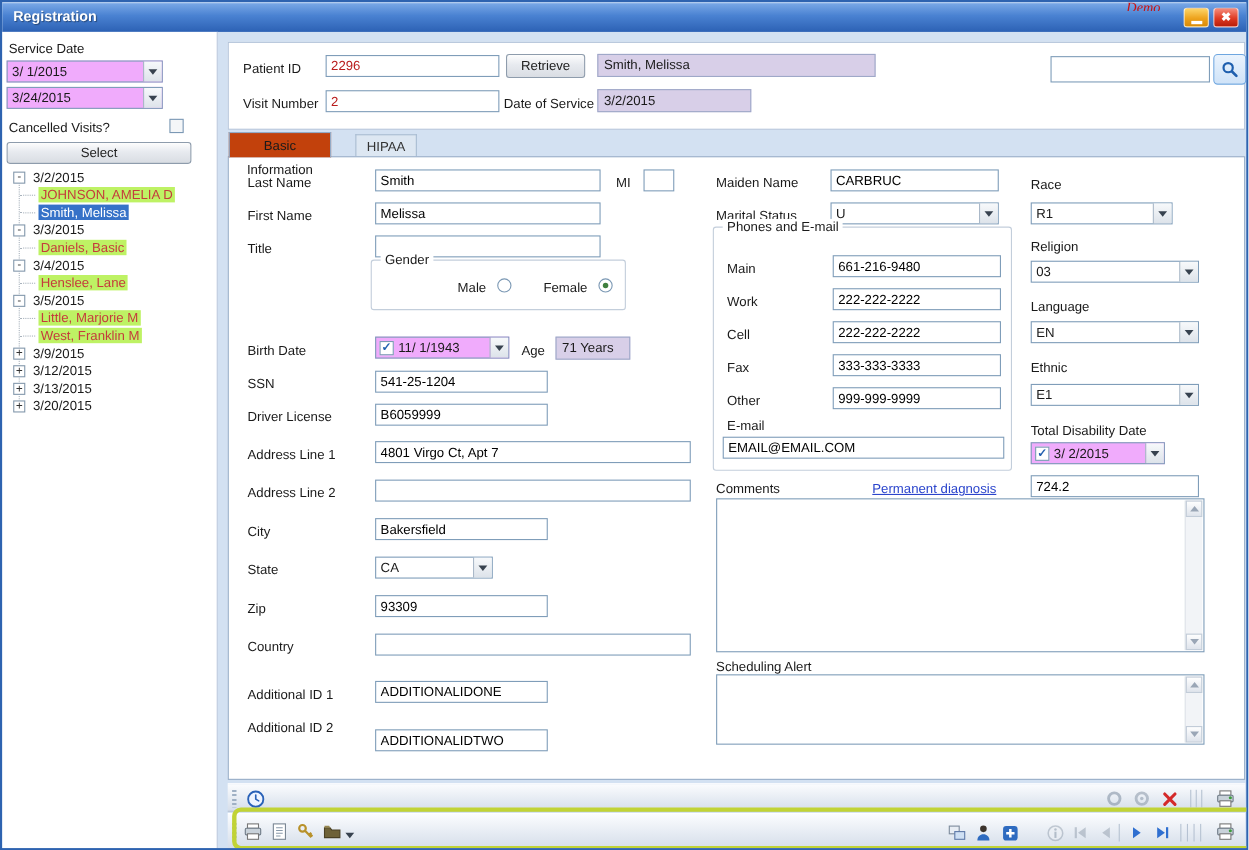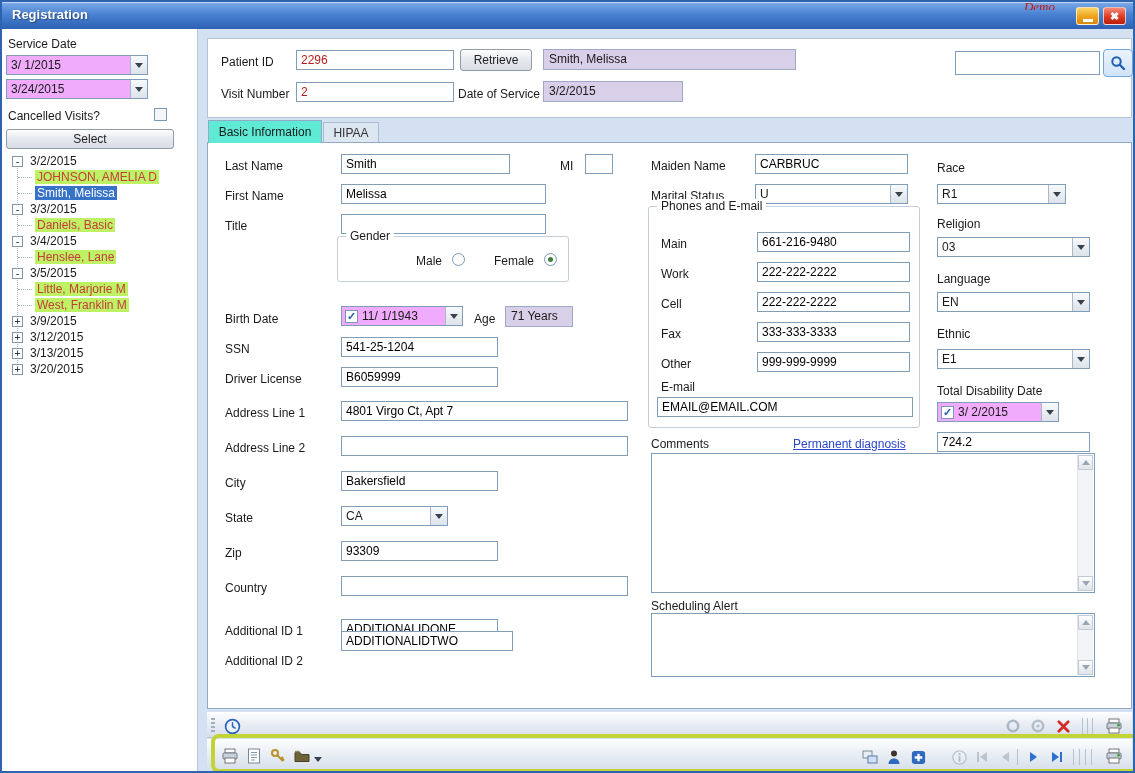--- a/index.html
+++ b/index.html
@@ -37,21 +37,21 @@
   .plabel.cancelled{background:#bef264;color:#c43c3c}
   .plabel.selected{background:#3672c8;color:#fff}
   
   .panel-header{position:absolute;left:205px;top:36px;width:925px;height:80px;background:#fff;border:1px solid #b3c4da}
   .txt{position:absolute;height:20px;border:1px solid #7f9db9;background:#fff;font:12px "Liberation Sans",sans-serif;padding:0 4px;color:#000}
   .txt.blue{color:#b91c1c}
   .ro{position:absolute;height:21px;background:#d8cfe8;border:1px solid #9fa8c8;padding:2px 5px;overflow:hidden;white-space:nowrap}
   .searchbtn{position:absolute;width:30px;height:28px;background:linear-gradient(#eaf3fd,#cfe3f8);border:1px solid #6ea6e0;border-radius:4px;display:flex;align-items:center;justify-content:center;cursor:pointer}
   
   .tab{position:absolute;text-align:center;cursor:pointer}
-  .tab.active{left:206px;top:118px;width:114px;height:23px;background:#5eead4;border:1px solid #93aac6;border-bottom:none;z-index:3;line-height:22px}
+  .tab.active{left:206px;top:118px;width:93px;height:23px;background:#c2410c;border:1px solid #93aac6;border-bottom:none;z-index:3;line-height:22px}
   .tab.inactive{left:321px;top:120px;width:56px;height:21px;background:#dde7f2;border:1px solid #a8bcd2;border-bottom:none;line-height:20px;color:#333}
   .panel-content{position:absolute;left:205px;top:140px;width:925px;height:567px;background:#fff;border:1px solid #93aac6}
   .combo{position:absolute;height:20px;border:1px solid #7f9db9;background:#fff;display:flex;align-items:center;cursor:pointer}
   .combo .tx{flex:1;padding:0 4px;white-space:nowrap;overflow:hidden}
   .grp{position:absolute;border:1px solid #c3cedb;border-radius:3px}
   .grp .legend{position:absolute;top:-8px;left:8px;background:#fff;padding:0 4px;white-space:nowrap}
   .radio{position:absolute;width:13px;height:13px;border:1px solid #7b98b4;border-radius:50%;background:#fff;cursor:pointer}
   .radio.checked::after{content:"";position:absolute;left:3px;top:3px;width:5px;height:5px;border-radius:50%;background:#3f7f3f}
   .link{color:#2b45cc;text-decoration:underline;cursor:pointer}
   .ta{position:absolute;border:1px solid #7f9db9;background:#fff}
@@ -177,21 +177,21 @@
     <span class="lbl" style="left:250px;top:48px">Date of Service</span>
     <div class="ro" style="left:335px;top:42px;width:140px">3/2/2015</div>
   </div>
 
   <div class="tab active">Basic Information</div>
   <div class="tab inactive">HIPAA</div>
 
   <div class="panel-content">
 
     <span class="lbl" style="left:17px;top:16px">Last Name</span>
-    <input class="txt" style="left: 133px; top: 11px; width: 169px;" value="Smith">
+    <input class="txt" style="left: 133px; top: 11px; width: 205px;" value="Smith">
     <span class="lbl" style="left:352px;top:16px">MI</span>
     <input class="txt" style="left: 377px; top: 11px; width: 28px;" value="">
 
     <span class="lbl" style="left:17px;top:46px">First Name</span>
     <input class="txt" style="left: 133px; top: 41px; width: 205px;" value="Melissa">
 
     <span class="lbl" style="left:17px;top:76px">Title</span>
     <input class="txt" style="left: 133px; top: 71px; width: 205px;" value="">
 
     <div class="grp" style="left:129px;top:93px;width:232px;height:46px">
@@ -239,21 +239,21 @@
     <span class="lbl" style="left:17px;top:403px">Zip</span>
     <input class="txt" style="left: 133px; top: 398px; width: 157px;" value="93309">
 
     <span class="lbl" style="left:17px;top:438px">Country</span>
     <input class="txt" style="left: 133px; top: 433px; width: 287px;" value="">
 
     <span class="lbl" style="left:17px;top:481px">Additional ID 1</span>
     <input class="txt" style="left: 133px; top: 476px; width: 157px;" value="ADDITIONALIDONE">
 
     <span class="lbl" style="left:17px;top:511px">Additional ID 2</span>
-    <input class="txt" style="left: 133px; top: 488px; width: 172px;" value="ADDITIONALIDTWO">
+    <input class="txt" style="left: 133px; top: 520px; width: 157px;" value="ADDITIONALIDTWO">
 
     <span class="lbl" style="left:443px;top:16px">Maiden Name</span>
     <input class="txt" style="left: 547px; top: 11px; width: 153px;" value="CARBRUC">
 
     <span class="lbl" style="left:443px;top:46px">Marital Status</span>
     <div class="combo" style="left:547px;top:41px;width:153px">
       <span class="tx">U</span>
       <span class="ddbtn">
           <span class="arr"></span>
         </span>

